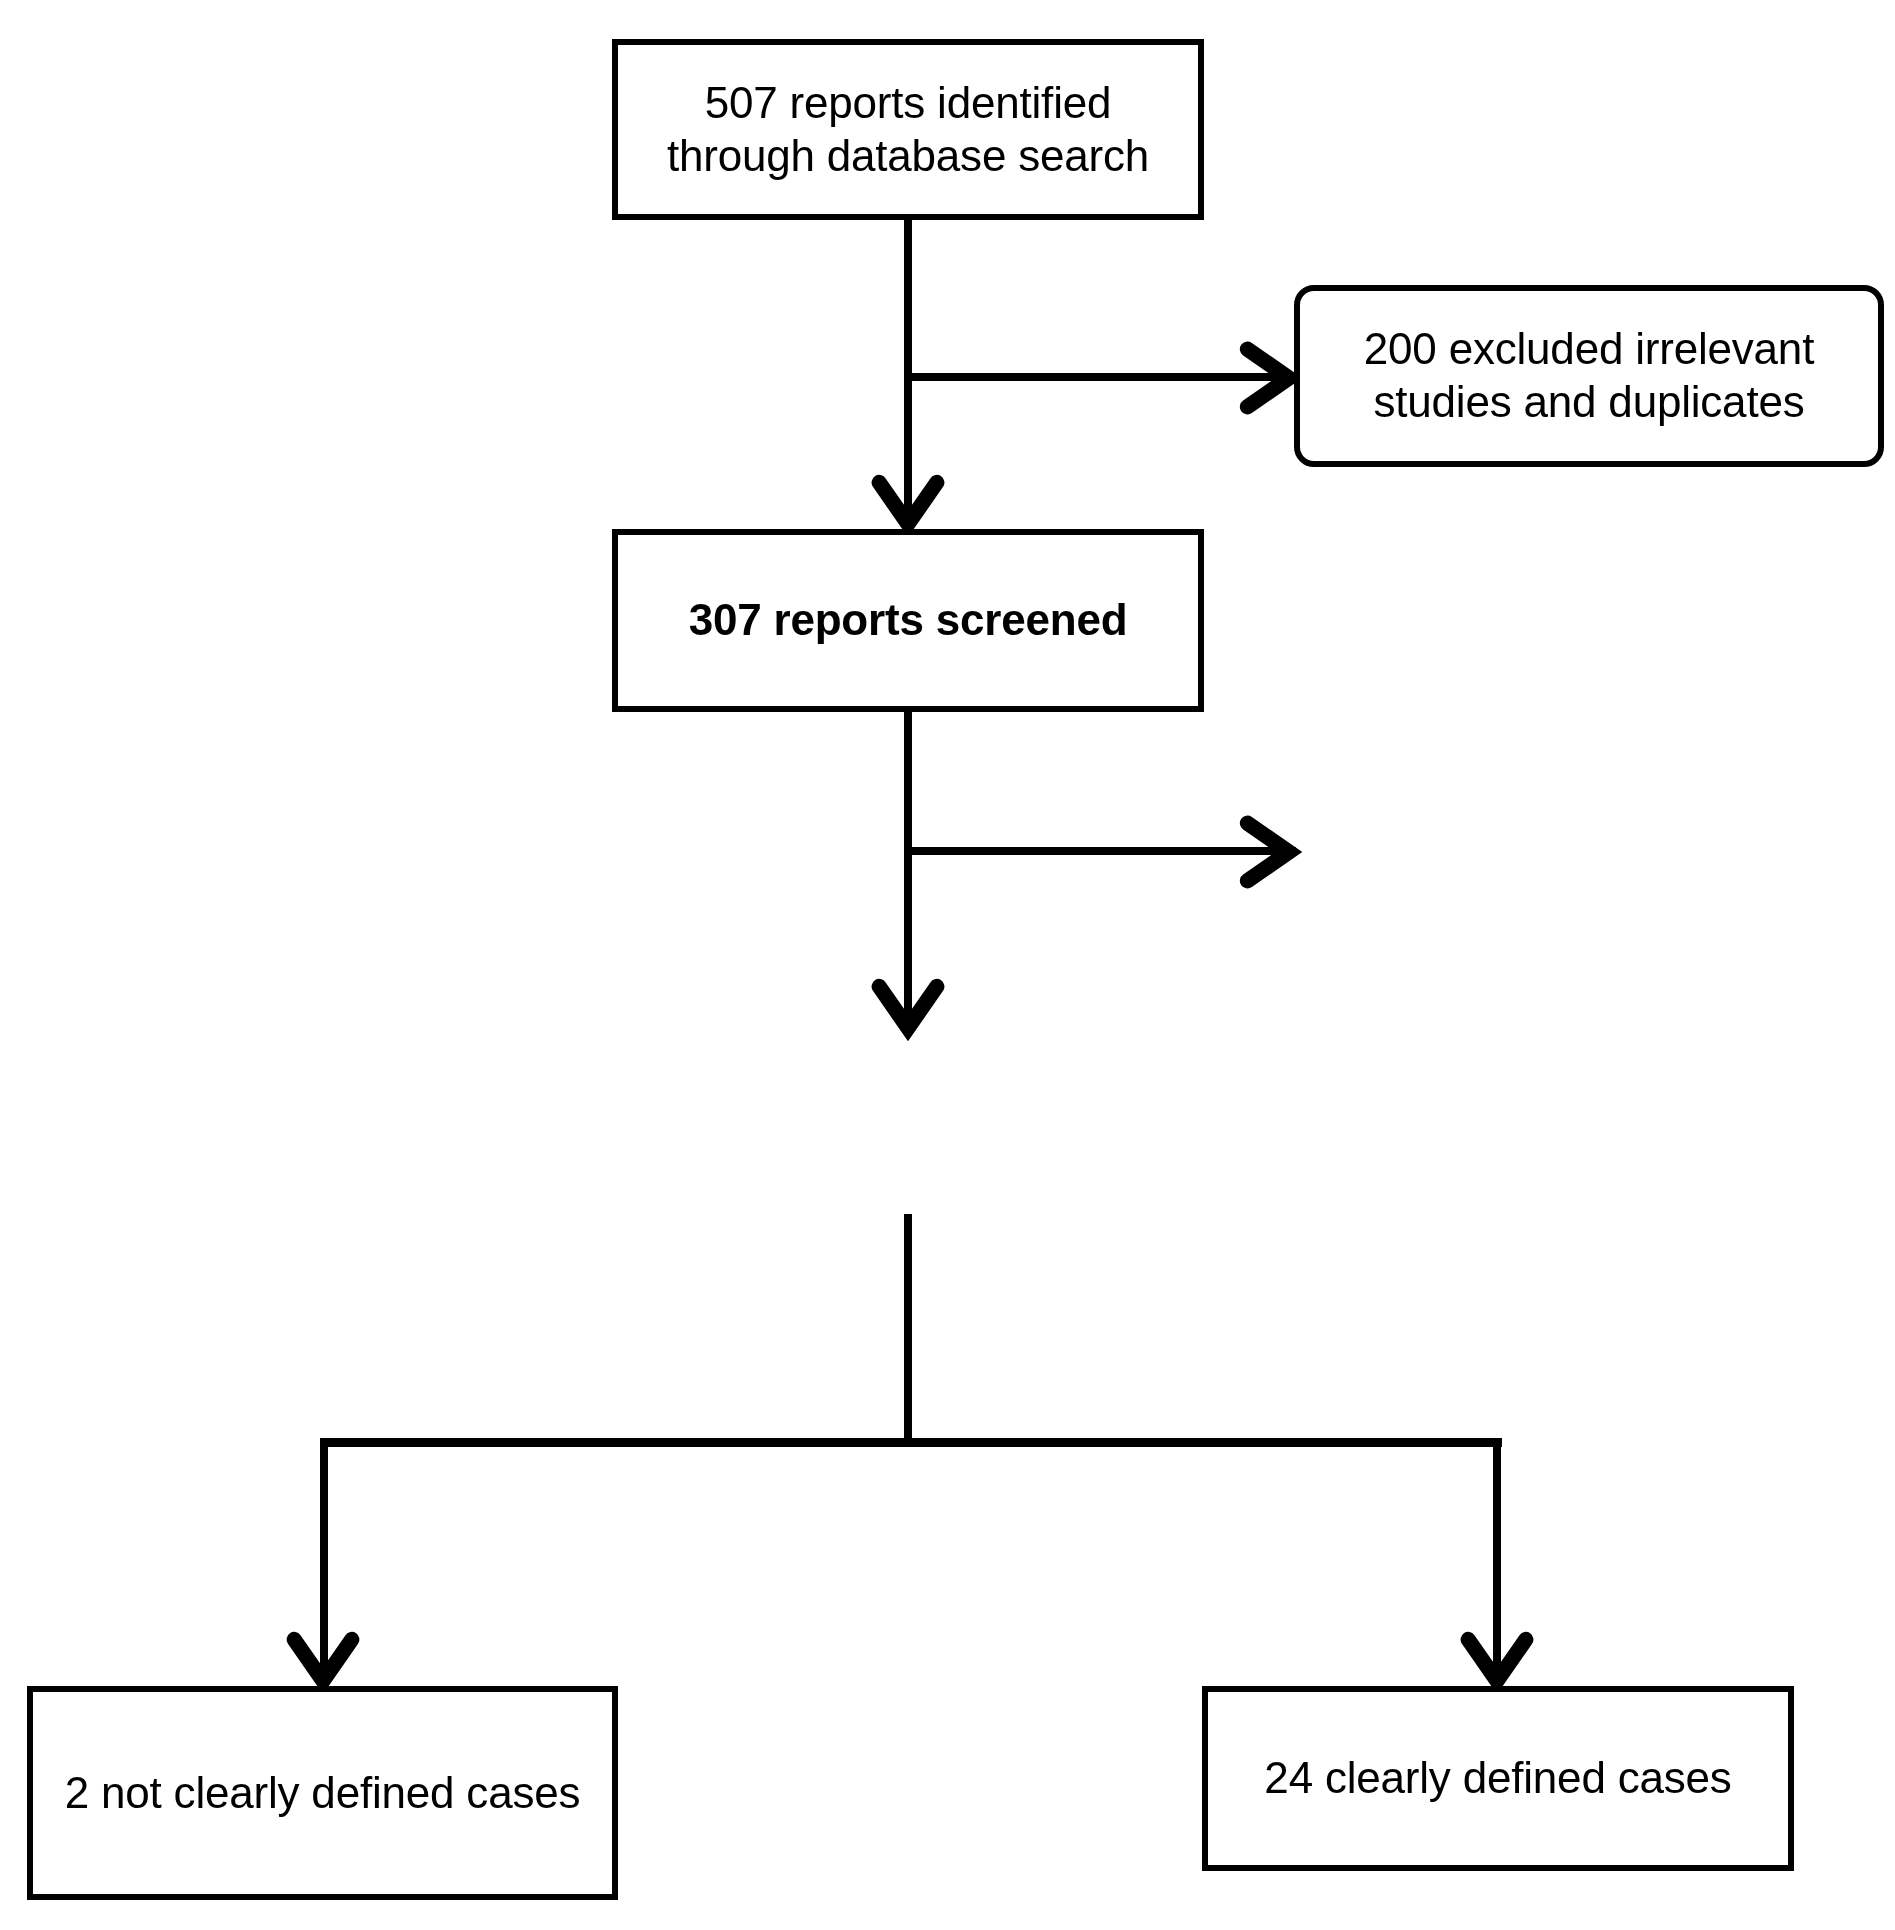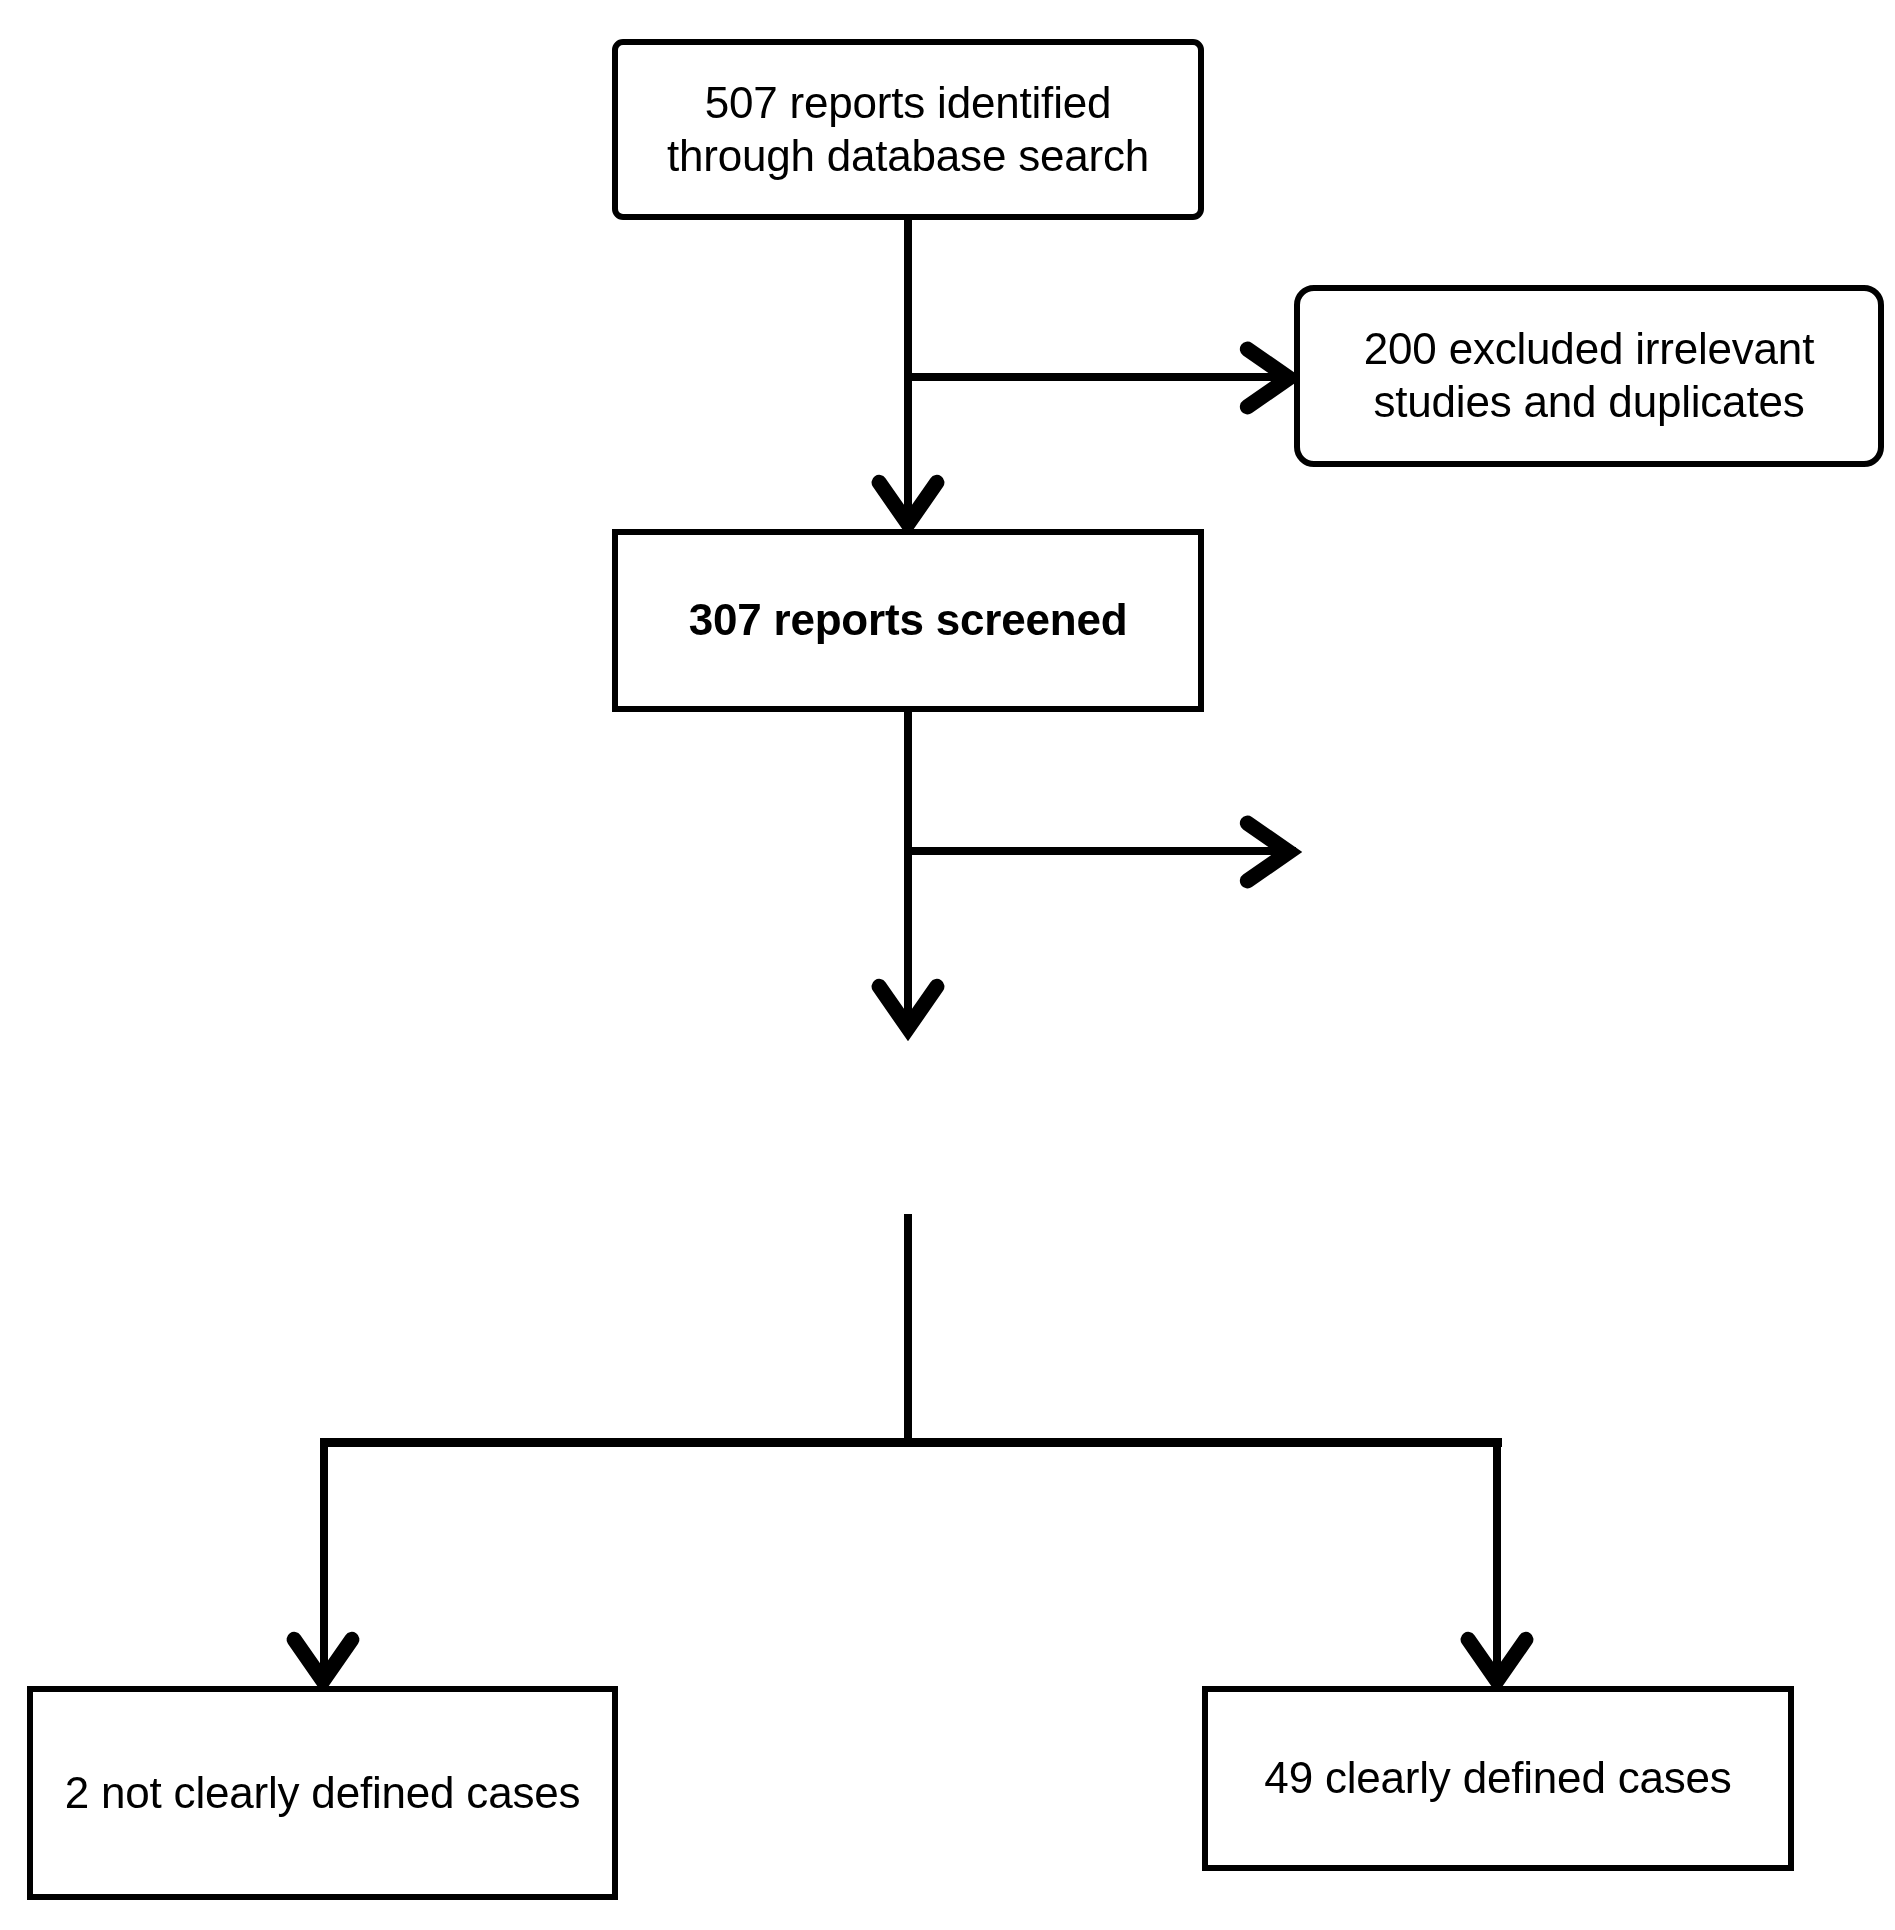--- a/index.html
+++ b/index.html
@@ -32,21 +32,21 @@
     display: block;
     width: 100%;
     color: #000000;
     font-size: 44px;
     line-height: 1.20;
     letter-spacing: -0.2px;
     white-space: pre-line;
     padding: 0 9px;
     box-sizing: border-box;
   }
-  #node-identified  { left: 612px;  top: 39px;   width: 592px; height: 181px; border-radius: 11px; }
+  #node-identified  { left: 612px;  top: 39px;   width: 592px; height: 181px; }
   #node-excluded-1  { left: 1294px; top: 285px;  width: 590px; height: 182px; border-radius: 20px; }
   #node-screened    { left: 612px;  top: 529px;  width: 592px; height: 183px; font-weight: bold; }
   #node-excluded-2  { left: 1294px; top: 743px;  width: 594px; height: 224px; }
   #node-included    { left: 612px;  top: 1033px; width: 592px; height: 181px; }
   #node-not-defined { left: 27px;   top: 1686px; width: 591px; height: 214px; }
   #node-defined     { left: 1202px; top: 1686px; width: 592px; height: 185px; }
 
   #node-excluded-2 .txt { font-size: 43px; line-height: 1.19; }
 
   
@@ -150,17 +150,17 @@
     <span class="txt">307 reports screened</span>
   </div>
 
 
 
   <div class="node" id="node-not-defined">
     <span class="txt">2 not clearly defined cases</span>
   </div>
 
   <div class="node" id="node-defined">
-    <span class="txt">49 clearly defined cases</span>
+    <span class="txt">24 clearly defined cases</span>
   </div>
 
 </div>
 
 
 </body></html>

